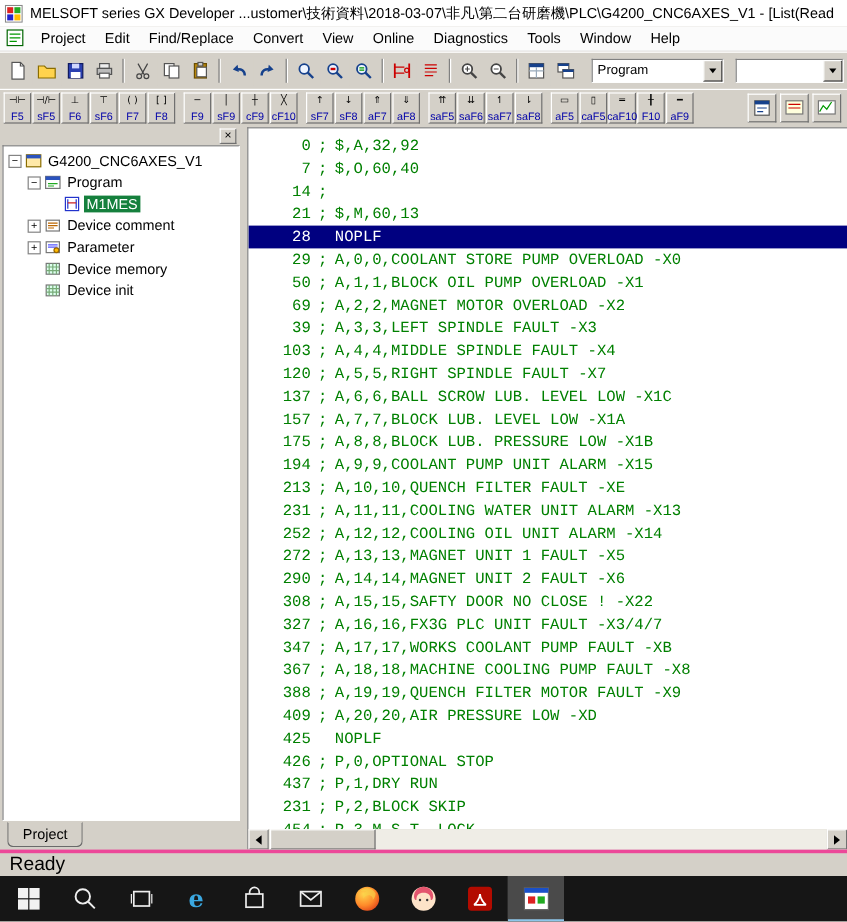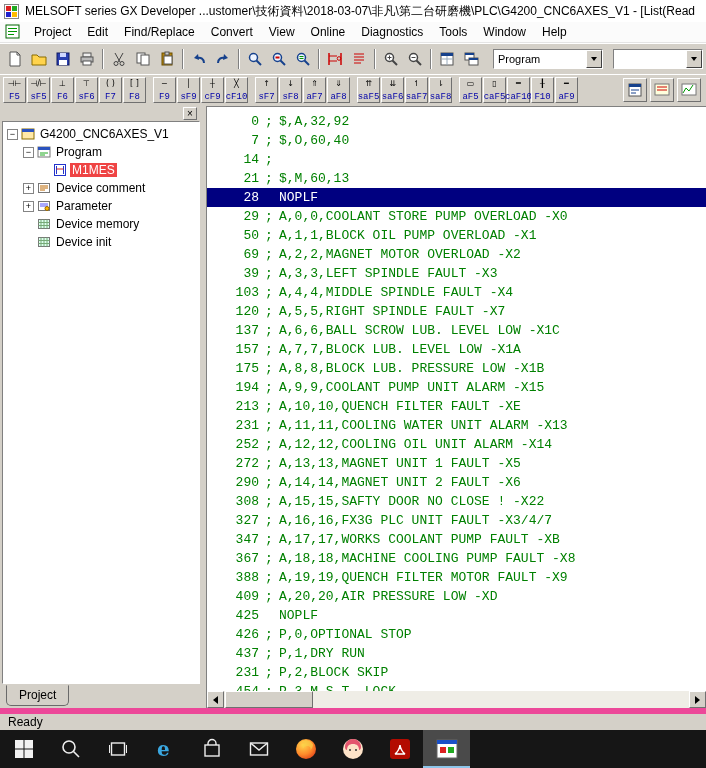--- a/index.html
+++ b/index.html
@@ -34,39 +34,39 @@
   .combo-btn { width:16px; height:18px; background:#d4d0c8; border:1px solid;
                border-color:#ffffff #404040 #404040 #ffffff; display:flex; align-items:center; justify-content:center; }
   .tri-down { width:0; height:0; border-left:3px solid transparent; border-right:3px solid transparent; border-top:4px solid #000; }
 
   .tb2 { height:30px; padding:1px 3px; }
   .fgroups { display:flex; align-items:center; }
   .fgroup { display:flex; gap:1px; margin-right:7px; }
   .fkey { width:23px; height:26px; background:#d4d0c8; border:1px solid; border-color:#ffffff #707070 #707070 #ffffff;
           display:flex; flex-direction:column; align-items:center; justify-content:space-between; padding:1px 0 0; }
   .fkey .sym { font-size:8px; line-height:9px; color:#000; font-family:"DejaVu Sans",sans-serif; }
-  .fkey .lbl { font-size:9px; line-height:10px; color:#0000a8;font-family:Liberation Mono, monospace; }
+  .fkey .lbl { font-size:9px; line-height:10px; color:#0000a8; }
   .fright { margin-left:auto; display:flex; gap:3px; margin-right:2px; }
   .fright .toolbtn { border:1px solid; border-color:#ffffff #707070 #707070 #ffffff; }
 
   
   .workspace { flex:1; min-height:0; display:flex; padding:2px 0 0 2px; background:#d4d0c8; }
   .project-panel { width:198px; display:flex; flex-direction:column; flex:none; }
   .panel-header { height:15px; display:flex; justify-content:flex-end; align-items:center; padding:1px 3px; }
   .panel-close { width:14px; height:13px; background:#d4d0c8; border:1px solid; border-color:#ffffff #707070 #707070 #ffffff;
                  font-size:10px; line-height:10px; display:flex; align-items:center; justify-content:center; padding:0; }
   .tree-box { flex:1; min-height:0; background:#ffffff; border:1px solid; border-color:#808080 #ffffff #ffffff #808080;
               overflow:hidden; padding:3px 0; }
   .tree-row { height:18px; display:flex; align-items:center; gap:3px; font-size:12px; white-space:nowrap; }
   .expbox { width:11px; height:11px; border:1px solid #848484; background:#fff; color:#000; font-size:9px; line-height:9px;
             display:flex; align-items:center; justify-content:center; flex:none; }
   .expspacer { width:11px; flex:none; }
   .tree-icon { width:14px; height:14px; flex:none; display:flex; }
   .tree-label { padding:0 2px; }
-  .tree-label.sel { background:#ef4444; color:#fff; }
+  .tree-label.sel { background:#15803d; color:#fff; }
   .tab-strip { height:24px; display:flex; align-items:flex-start; padding:1px 0 0 4px; flex:none; }
   .tab { font-size:12px; padding:2px 12px 3px; background:#d4d0c8; border:1px solid #6a6a6a;
          border-top-color:#d4d0c8; border-radius:0 0 5px 5px; }
 
   .list-area { flex:1; min-width:0; margin-left:6px; background:#ffffff;
                border-left:1px solid #808080; border-top:1px solid #808080;
                display:flex; flex-direction:column; overflow:hidden; }
   .rows { flex:1; overflow:hidden; padding-top:5px; }
   .lrow { height:19px; display:flex; align-items:center; white-space:pre;
           font-family:"Liberation Mono","DejaVu Sans Mono",monospace; font-size:13px; color:#008000; }
@@ -78,22 +78,22 @@
   .hscroll { height:17px; background:#d4d0c8; display:flex; flex:none; }
   .scrollbtn { width:17px; height:17px; background:#d4d0c8; border:1px solid; border-color:#ffffff #707070 #707070 #ffffff;
                display:flex; align-items:center; justify-content:center; flex:none; padding:0; }
   .scrolltrack { flex:1; background:#efede6; position:relative; }
   .scrollthumb { position:absolute; left:1px; top:0; width:88px; height:17px; background:#d4d0c8;
                  border:1px solid; border-color:#ffffff #707070 #707070 #ffffff; }
   .tri-left  { width:0; height:0; border-top:4px solid transparent; border-bottom:4px solid transparent; border-right:5px solid #000; }
   .tri-right { width:0; height:0; border-top:4px solid transparent; border-bottom:4px solid transparent; border-left:5px solid #000; }
 
   
-  .statusbar { height:22px; background:#d4d0c8; border-top:6px solid #ec4899; display:flex; align-items:center;
-               padding-left:8px; font-size:12px; flex:none; }
+  .statusbar { height:22px; background:#d4d0c8; border-top:3px solid #ec4899; display:flex; align-items:center;
+               padding-left:8px; font-size:16px; flex:none; }
 
   
   .taskbar { height:38px; background:#161616; display:flex; align-items:stretch; flex:none; }
   .taskbtn { width:47px; display:flex; align-items:center; justify-content:center; background:transparent; border:none; padding:0; }
   .taskbtn.active { background:#4a4a4a; box-shadow: inset 0 -2px 0 #8ec6ea; }
 </style>
 </head>
 <body>
 
 <div class="window">

